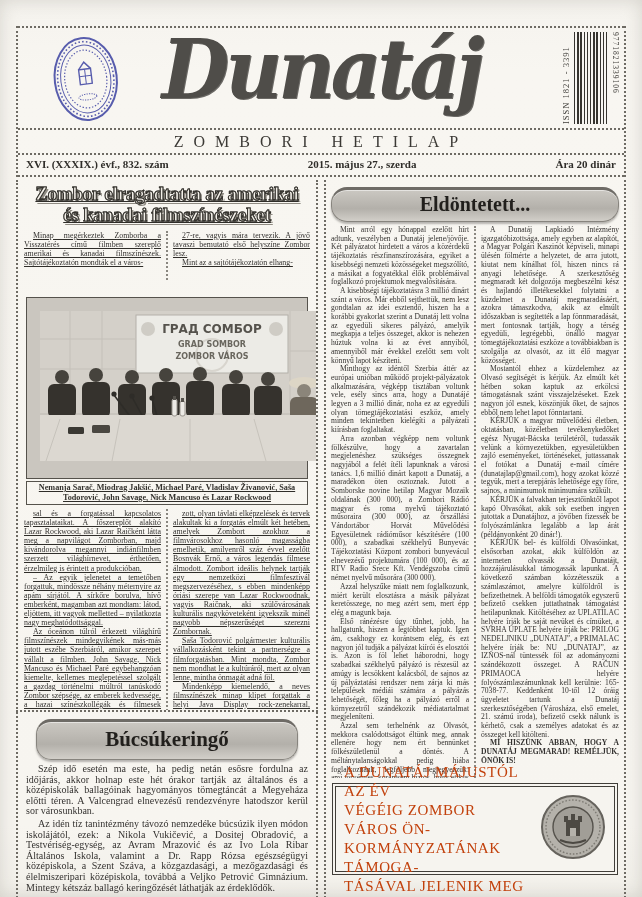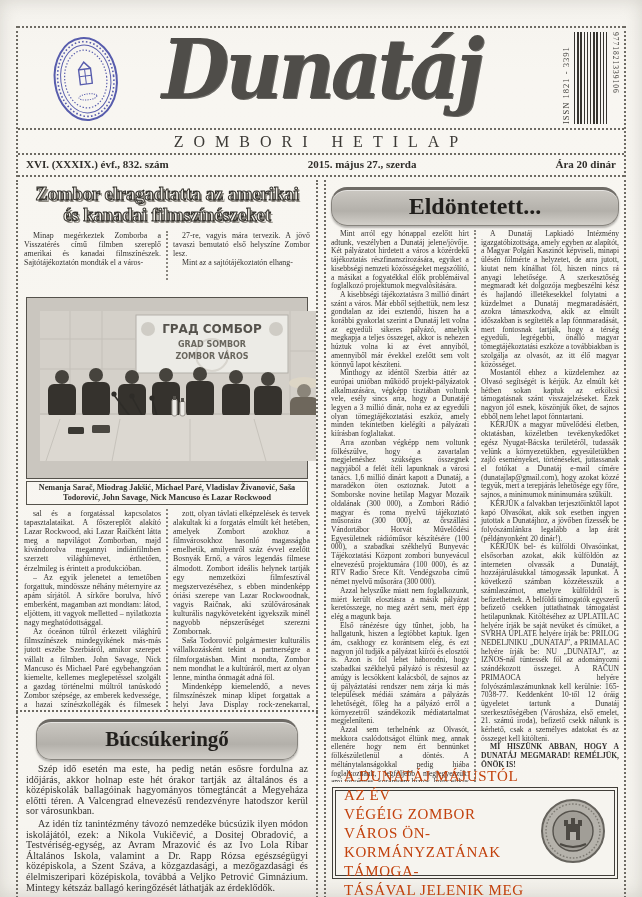--- a/index.html
+++ b/index.html
@@ -24,21 +24,21 @@
   .bars{width:34px;background:repeating-linear-gradient(90deg,#36342ف 0, #36342f 0 1.5px, #f7f5f1 1.5px, #f7f5f1 3.2px);border:0;}
   .bars{background:repeating-linear-gradient(90deg,#36342f 0 1.5px, #f7f5f1 1.5px 3.2px);}
   .bc-num{writing-mode:vertical-rl;font-size:7.5px;color:#3c3a36;letter-spacing:1px;}
   .subtitle-row{border-top:2px dotted #6e6b64;text-align:center;font-size:16px;letter-spacing:10px;color:#3b3935;padding:3px 0 2px;}
   .info-row{border-top:2px dotted #6e6b64;display:flex;justify-content:space-between;align-items:center;font-weight:bold;font-size:11px;padding:3px 8px;}
   .m-dbl{border-top:2px dotted #6e6b64;margin-top:2px;}
   
   .content{display:flex;gap:6px;margin:3px 16px 0;height:722px;}
   .col-left{width:302px;display:flex;flex-direction:column;}
   .col-right{flex:1;border-left:2px dotted #6e6b64;border-right:2px dotted #6e6b64;padding:2px 5px 0;display:flex;flex-direction:column;}
-  .film-article{border-left:2px dotted #6e6b64;border-right:2px dotted #6e6b64;border-bottom:2px dotted #6e6b64;padding:2px 6px 0;height:528px;overflow:hidden;}
+  .film-article{border-left:2px dotted #6e6b64;border-right:2px dotted #6e6b64;border-bottom:2px dotted #6e6b64;padding:2px 6px 0;height:528px;overflow:hidden;text-decoration:underline;}
   .outline-head{
     text-align:center;font-weight:bold;font-size:18.5px;line-height:21px;margin:2px 0 5px;
     color:#f4f1ea;-webkit-text-stroke:1px #35332e;text-shadow:2px 2px 0 #8f8b83;
     font-family:"Liberation Serif", serif;
   }
   .twocol{display:flex;gap:0;}
   .tcol{width:50%;overflow:hidden;text-align:justify;}
   .tcol.first{padding-right:5px;border-right:2px dotted #8a8780;}
   .tcol.second{padding-left:5px;}
   .body-text p{margin:0;font-size:7.9px;line-height:9.1px;text-indent:9px;color:#343230;}
@@ -48,21 +48,21 @@
   .bodycols{height:246px;}
   .sig{display:block;text-align:left;font-weight:bold;font-size:8.5px;margin-top:2px;text-indent:0;}
   
   .head-box{
     margin:5px auto 4px;text-align:center;
     background:linear-gradient(180deg,#cbc8c2 0%,#b3b0aa 60%,#d2cfc9 100%);
     border:1px solid #87847e;border-top:3px solid #6e6b66;border-radius:16px;
     box-shadow:0 2px 2px rgba(60,58,54,.35), inset 0 1px 0 rgba(255,255,255,.5);
     font-weight:bold;color:#211f1c;
   }
-  .head-eldontetett{width:88%;font-size:24px;padding:3px 16px 5px;}
+  .head-eldontetett{width:88%;font-size:20px;padding:3px 16px 5px;}
   .head-farewell{width:92%;font-size:21px;padding:5px 0 7px;margin-top:7px;border-radius:15px;}
   .eld-body p{font-size:7.6px;line-height:8.7px;}
   .eld-cols{height:552px;}
   .closing{font-weight:bold;}
   
   .farewell{border-left:2px dotted #6e6b64;border-right:2px dotted #6e6b64;border-bottom:2px dotted #6e6b64;padding:0 8px;flex:1;overflow:hidden;}
   .farewell p{margin:0 0 2px;font-size:10px;line-height:10.6px;text-align:justify;text-indent:12px;color:#343230;}
   .farewell .sig{font-size:9px;padding-right:4px;}
   
   .announce{

